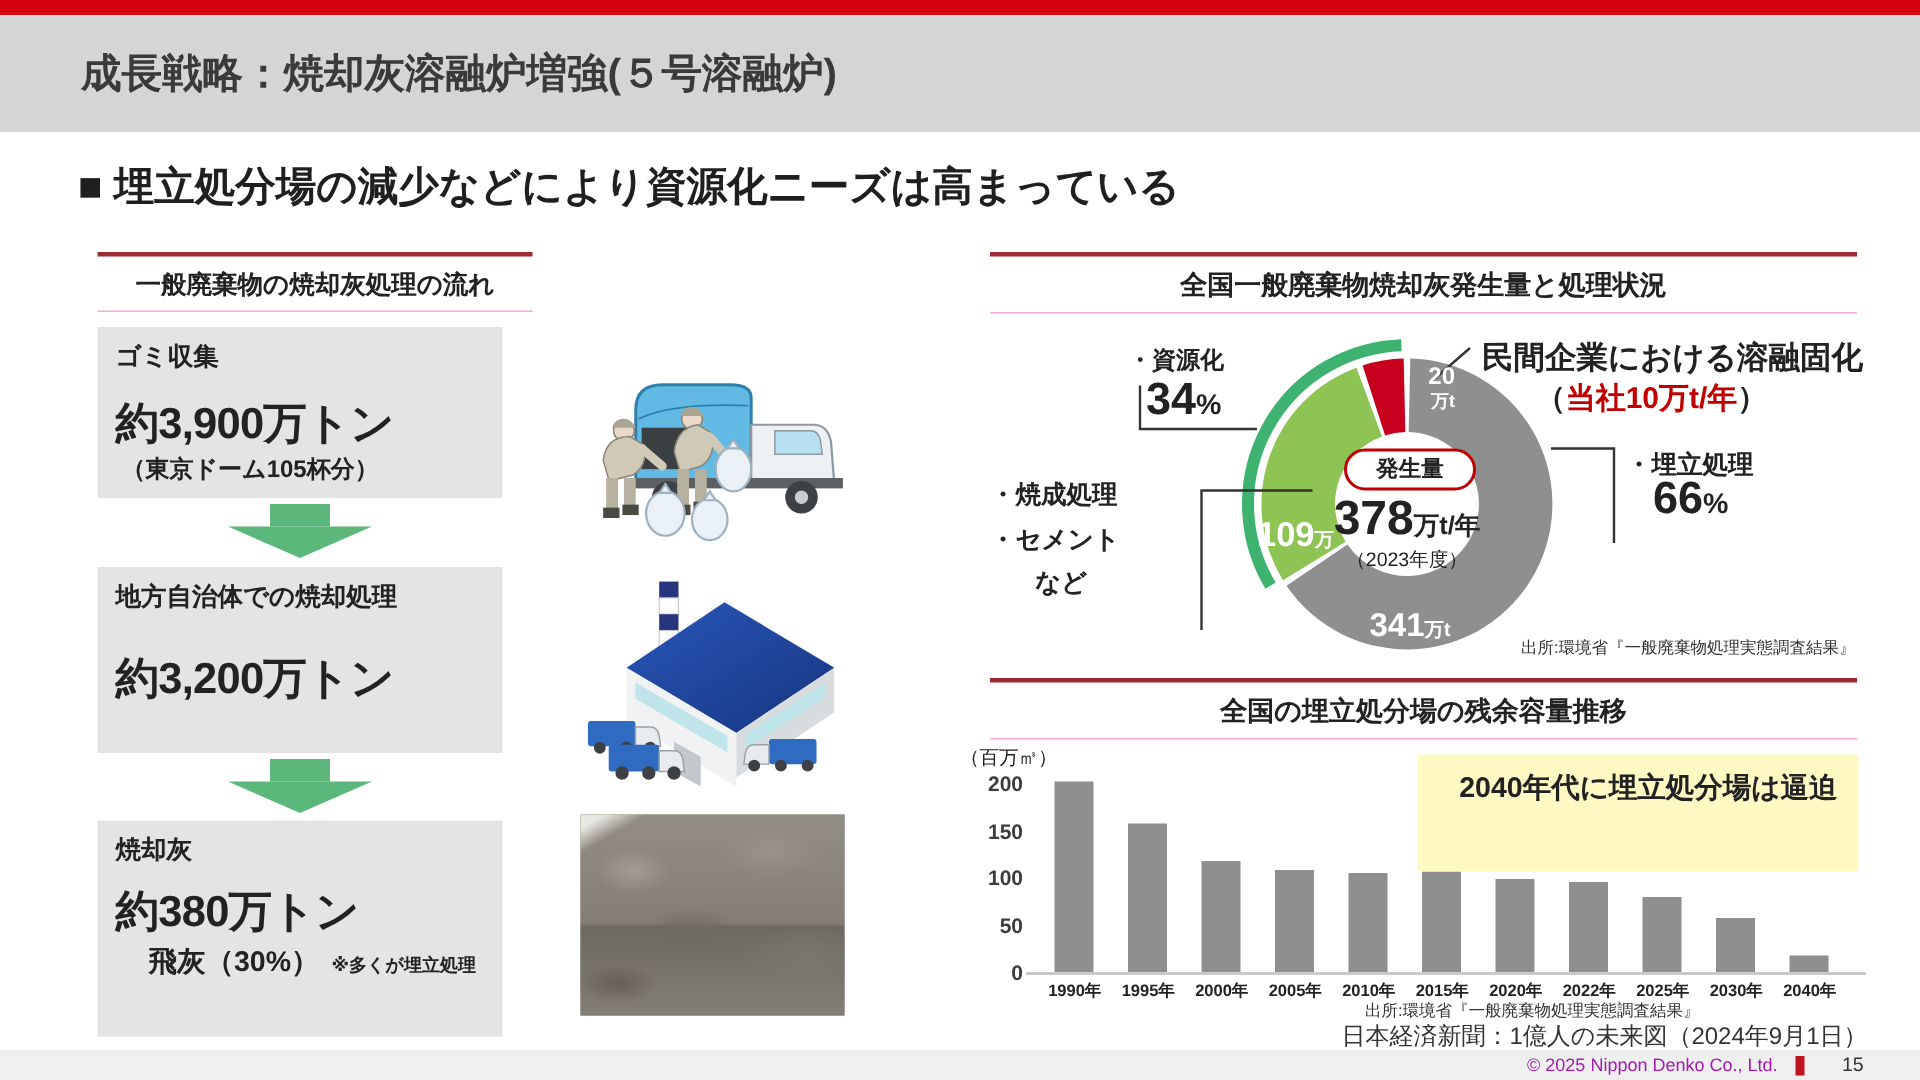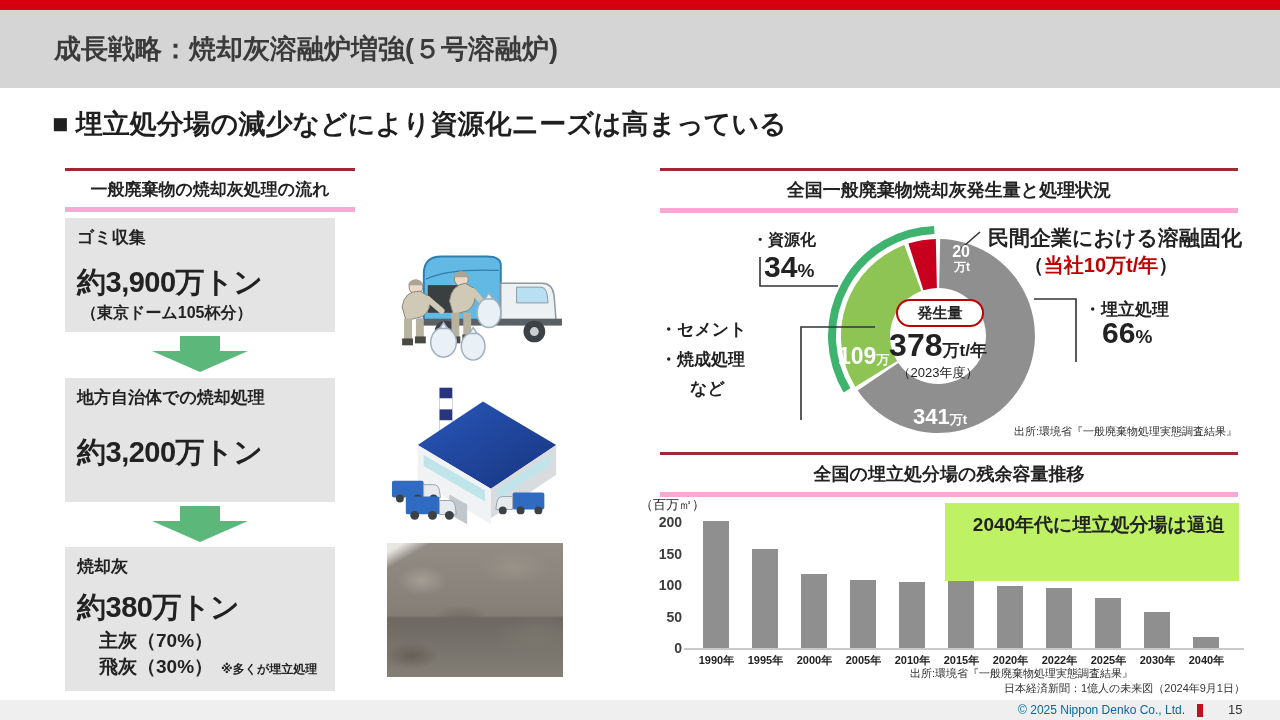--- a/index.html
+++ b/index.html
@@ -8,21 +8,21 @@
     background:#ffffff;font-family:"Liberation Sans","DejaVu Sans",sans-serif;
     -webkit-font-smoothing:antialiased;
   }
   .abs{position:absolute;}
   
   .top-bar{left:0;top:0;width:1280px;height:10px;background:#d7000f;}
   .title-band{left:0;top:10px;width:1280px;height:78px;background:#d5d5d5;}
   .slide-title{left:54px;top:10px;height:78px;line-height:78px;font-size:27px;font-weight:700;color:#3a3a3a;}
   .heading{left:52px;top:106px;font-size:27px;font-weight:700;color:#1f1f1f;}
   
-  .sec-title{border-top:3px solid #9e2b33;border-bottom:5px solid #f9a8d4;padding:7px 0 6px 0;
+  .sec-title{border-top:3px solid #9e2b33;border-bottom:1px solid #f9a8d4;padding:7px 0 6px 0;
     text-align:center;font-weight:700;color:#222;}
   .flow-title{left:65px;top:168px;width:290px;font-size:17px;}
   .donut-title{left:660px;top:168px;width:578px;font-size:18px;}
   .bar-title{left:660px;top:452px;width:578px;font-size:18px;}
   
   .step{left:65px;width:270px;background:#e4e4e4;box-sizing:border-box;padding:8px 12px;color:#222;}
   .step .lbl{font-size:17px;font-weight:700;}
   .step .val{font-size:29px;font-weight:700;letter-spacing:-0.5px;}
   .step .note{font-size:16px;font-weight:700;padding-left:4px;}
   .step .detail{font-size:19px;font-weight:700;padding-left:22px;}
@@ -82,29 +82,29 @@
   .seg-gray .small{font-size:13px;font-weight:700;}
   
   .bar-ylabel{left:640px;top:496px;font-size:13px;color:#222;}
   .bar-yticks{left:642px;top:516px;width:40px;height:132px;}
   .ytick{position:absolute;right:0;font-size:14px;font-weight:700;color:#3c3c3c;line-height:16px;}
   .bar-plot{left:690px;top:516px;width:552px;height:132px;}
   .bar{position:absolute;bottom:0;width:26px;background:#8f8f8f;}
   .axis-line{left:684px;top:648px;width:560px;height:2px;background:#c9c9c9;}
   .bar-xlabels{left:692px;top:653px;display:flex;}
   .xlab{width:49px;text-align:center;font-size:11px;font-weight:700;color:#222;}
-  .callout{left:945px;top:503px;width:294px;height:78px;background:#bef264;box-sizing:border-box;
+  .callout{left:945px;top:503px;width:294px;height:78px;background:#fef9c3;box-sizing:border-box;
     padding:9px 14px 0 0;text-align:right;}
   .callout .c1{font-size:19px;font-weight:700;color:#222;}
   .callout .c2{font-size:19px;font-weight:700;color:#222;margin-top:6px;}
   .bar-source-1{right:147px;top:666px;font-size:11px;color:#333;}
-  .bar-source-2{right:35px;top:681px;font-size:11px;color:#333;}
+  .bar-source-2{right:35px;top:681px;font-size:16px;color:#333;}
   
   .footer{left:0;top:700px;width:1280px;height:20px;background:#efeff0;}
-  .copyright{right:95px;top:703px;font-size:12px;color:#0369a1;}
+  .copyright{right:95px;top:703px;font-size:12px;color:#a21caf;}
   .footer-accent{left:1197px;top:704px;width:6px;height:13px;background:#c0121c;}
   .page-num{left:1228px;top:702px;font-size:13px;color:#333;}
 </style>
 </head>
 <body>
 
 <div class="abs top-bar"></div>
 <div class="abs title-band"></div>
 <div class="abs slide-title">成長戦略：焼却灰溶融炉増強(５号溶融炉)</div>
 <div class="abs heading">■ 埋立処分場の減少などにより資源化ニーズは高まっている</div>
@@ -124,21 +124,20 @@
   <div class="lbl">地方自治体での焼却処理</div>
   <div class="val">約3,200万トン</div>
 </div>
 <div class="abs flow-arrow arrow2">
   <div class="stem"></div>
     <div class="head"></div>
 </div>
 <div class="abs step step3">
   <div class="lbl">焼却灰</div>
   <div class="val">約380万トン</div>
-  <div class="detail">主灰（70%）</div>
   <div class="detail"><span>飛灰（30%）</span><span class="mini-note">※多くが埋立処理</span></div>
 </div>
 
 <svg class="abs truck-img" width="200" height="148" viewBox="0 0 200 150">
   <path d="M38 100 V52 Q38 35 56 35 H102 Q116 35 116 44 V100 Z" fill="#62b9e4" stroke="#2d7fae" stroke-width="2"></path>
   <path d="M40 58 Q62 47 114 49" fill="none" stroke="#2d7fae" stroke-width="1.2"></path>
   <rect x="42" y="64" width="32" height="28" fill="#3a3f42"></rect>
   <path d="M116 62 H158 Q168 62 170 74 L172 100 H116 Z" fill="#eef1f3" stroke="#8d98a0" stroke-width="1.5"></path>
   <path d="M132 66 H156 Q162 66 163 74 L164 82 H132 Z" fill="#b9e0f2" stroke="#8d98a0" stroke-width="1"></path>
   <rect x="32" y="98" width="146" height="7" fill="#5b6065"></rect>
@@ -236,22 +235,22 @@
     <polyline points="151,205 151,112 225,112"></polyline>
     <line x1="307" y1="37" x2="330" y2="17"></line>
     <polyline points="384,84 426,84 426,147"></polyline>
   </g>
 </svg>
 
 <div class="abs recycle-label">・資源化</div>
 <div class="abs recycle-pct"><span class="pct-num">34</span><span class="pct-sym">%</span></div>
 
 <div class="abs cement-list">
+  <div>・焼成処理</div>
   <div>・セメント</div>
-  <div>・焼成処理</div>
   <div class="indent">など</div>
 </div>
 
 <div class="abs private-label">民間企業における溶融固化</div>
 <div class="abs private-sub"><span>（</span><span class="red-text">当社10万t/年</span><span>）</span></div>
 
 <div class="abs landfill-label">・埋立処理</div>
 <div class="abs landfill-pct"><span class="pct-num">66</span><span class="pct-sym">%</span></div>
 
 <div class="abs center-pill">発生量</div>

